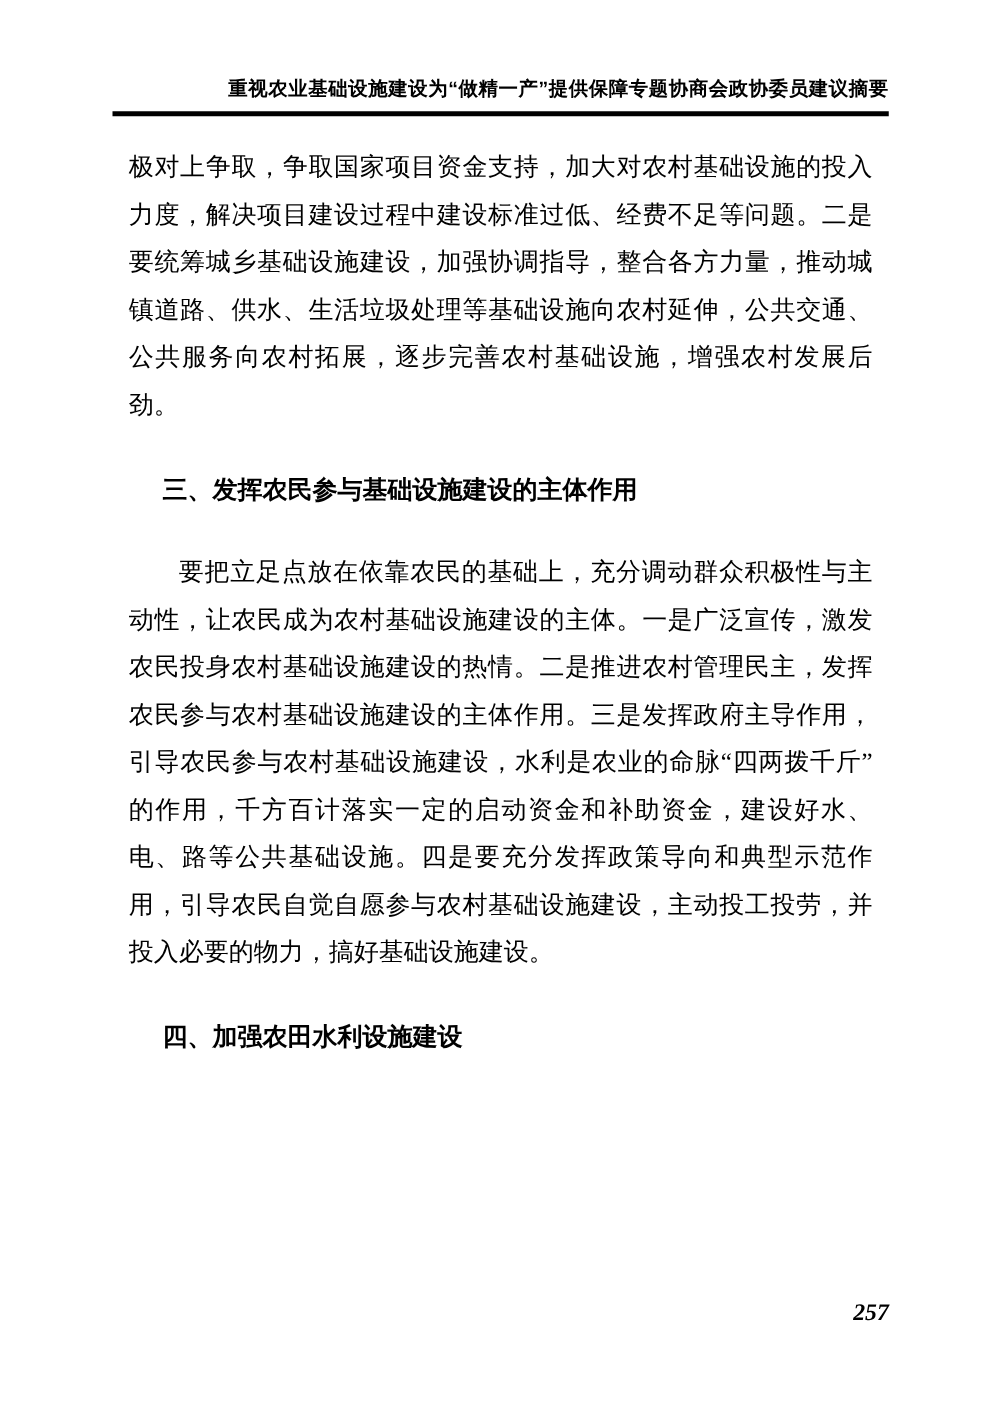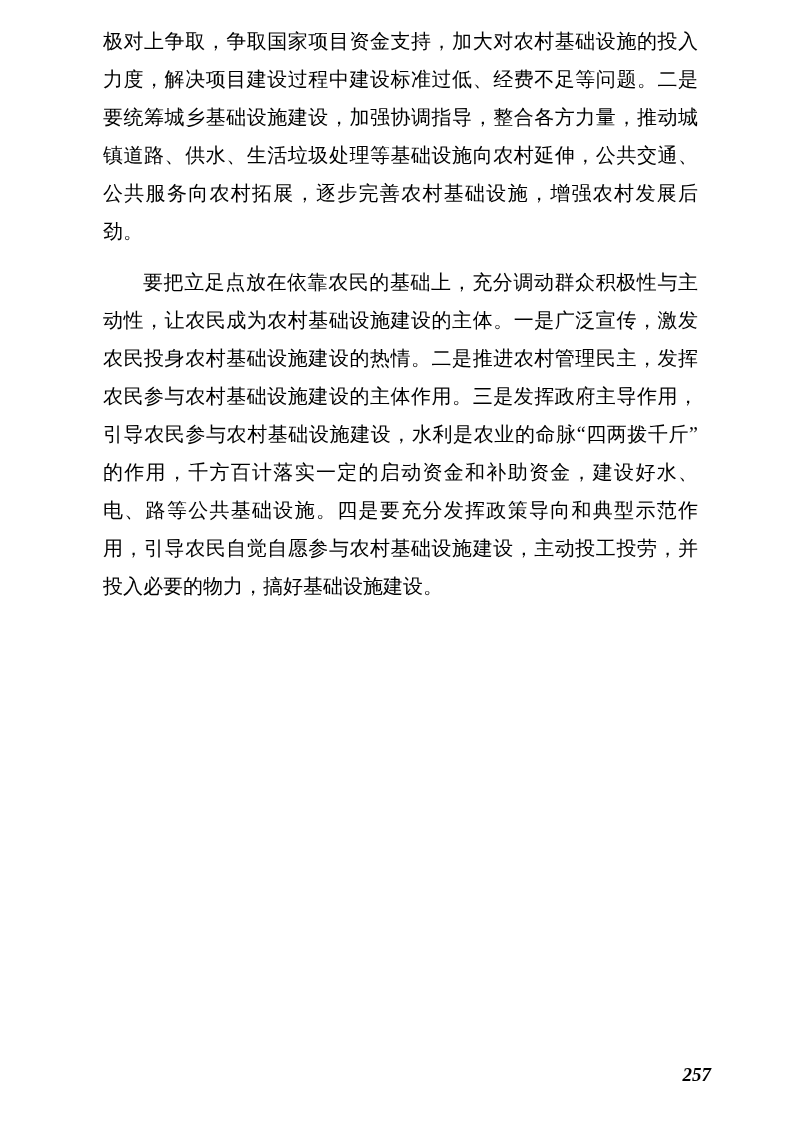--- a/index.html
+++ b/index.html
@@ -55,35 +55,37 @@
     padding-left: 40px;
   }
   .page-number {
     position: absolute;
     top: 1040px;
     right: 92px;
     font-family: "Liberation Serif", "DejaVu Serif", serif;
     font-weight: bold;
     font-style: italic;
     font-size: 19px;
-    margin-top: 24px;
   }
 </style>
 </head>
 <body>
 
 <div class="page">
 
+  <div class="running-header">重视农业基础设施建设为“做精一产”提供保障专题协商会政协委员建议摘要</div>
 
   <div class="body-text">
 
     <p class="para para-first">极对上争取，争取国家项目资金支持，加大对农村基础设施的投入力度，解决项目建设过程中建设标准过低、经费不足等问题。二是要统筹城乡基础设施建设，加强协调指导，整合各方力量，推动城镇道路、供水、生活垃圾处理等基础设施向农村延伸，公共交通、公共服务向农村拓展，逐步完善农村基础设施，增强农村发展后劲。</p>
 
+    <h3 class="section-heading">三、发挥农民参与基础设施建设的主体作用</h3>
 
     <p class="para para-indent">要把立足点放在依靠农民的基础上，充分调动群众积极性与主动性，让农民成为农村基础设施建设的主体。一是广泛宣传，激发农民投身农村基础设施建设的热情。二是推进农村管理民主，发挥农民参与农村基础设施建设的主体作用。三是发挥政府主导作用，引导农民参与农村基础设施建设，水利是农业的命脉“四两拨千斤”的作用，千方百计落实一定的启动资金和补助资金，建设好水、电、路等公共基础设施。四是要充分发挥政策导向和典型示范作用，引导农民自觉自愿参与农村基础设施建设，主动投工投劳，并投入必要的物力，搞好基础设施建设。</p>
 
+    <h3 class="section-heading">四、加强农田水利设施建设</h3>
 
 
   </div>
 
 </div>
 
 <div class="page-number">257</div>
 
 </body></html>

